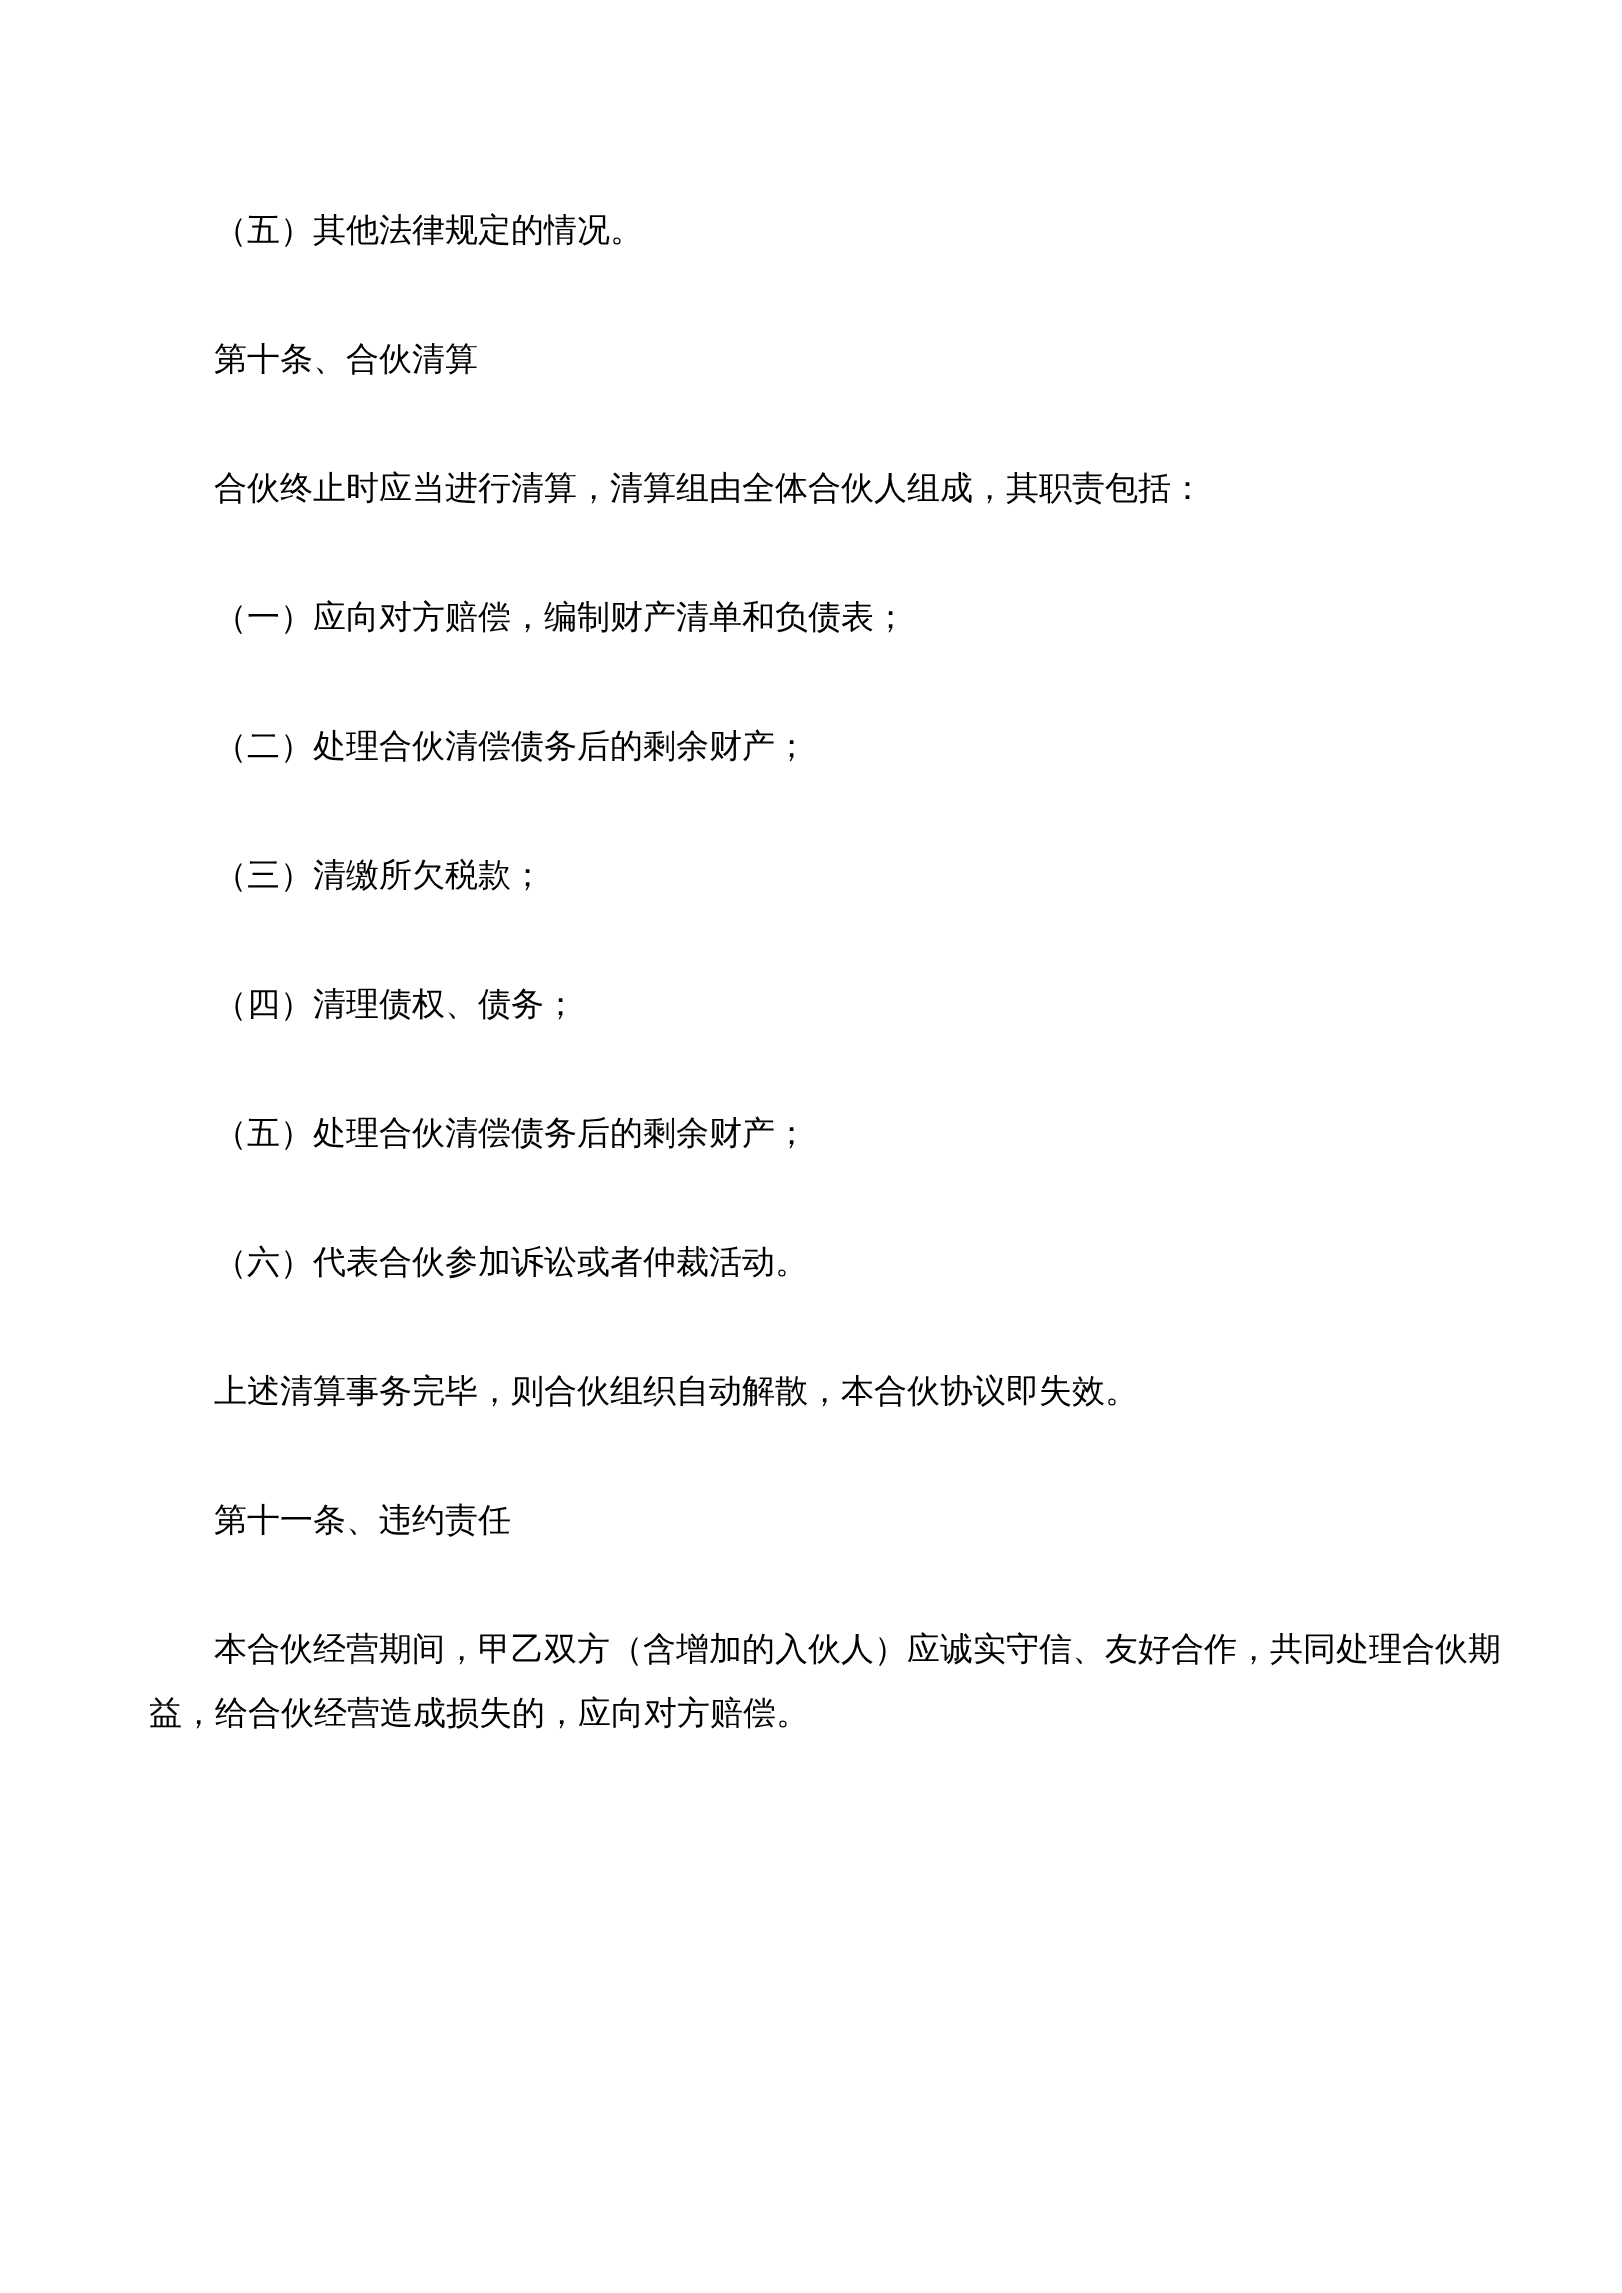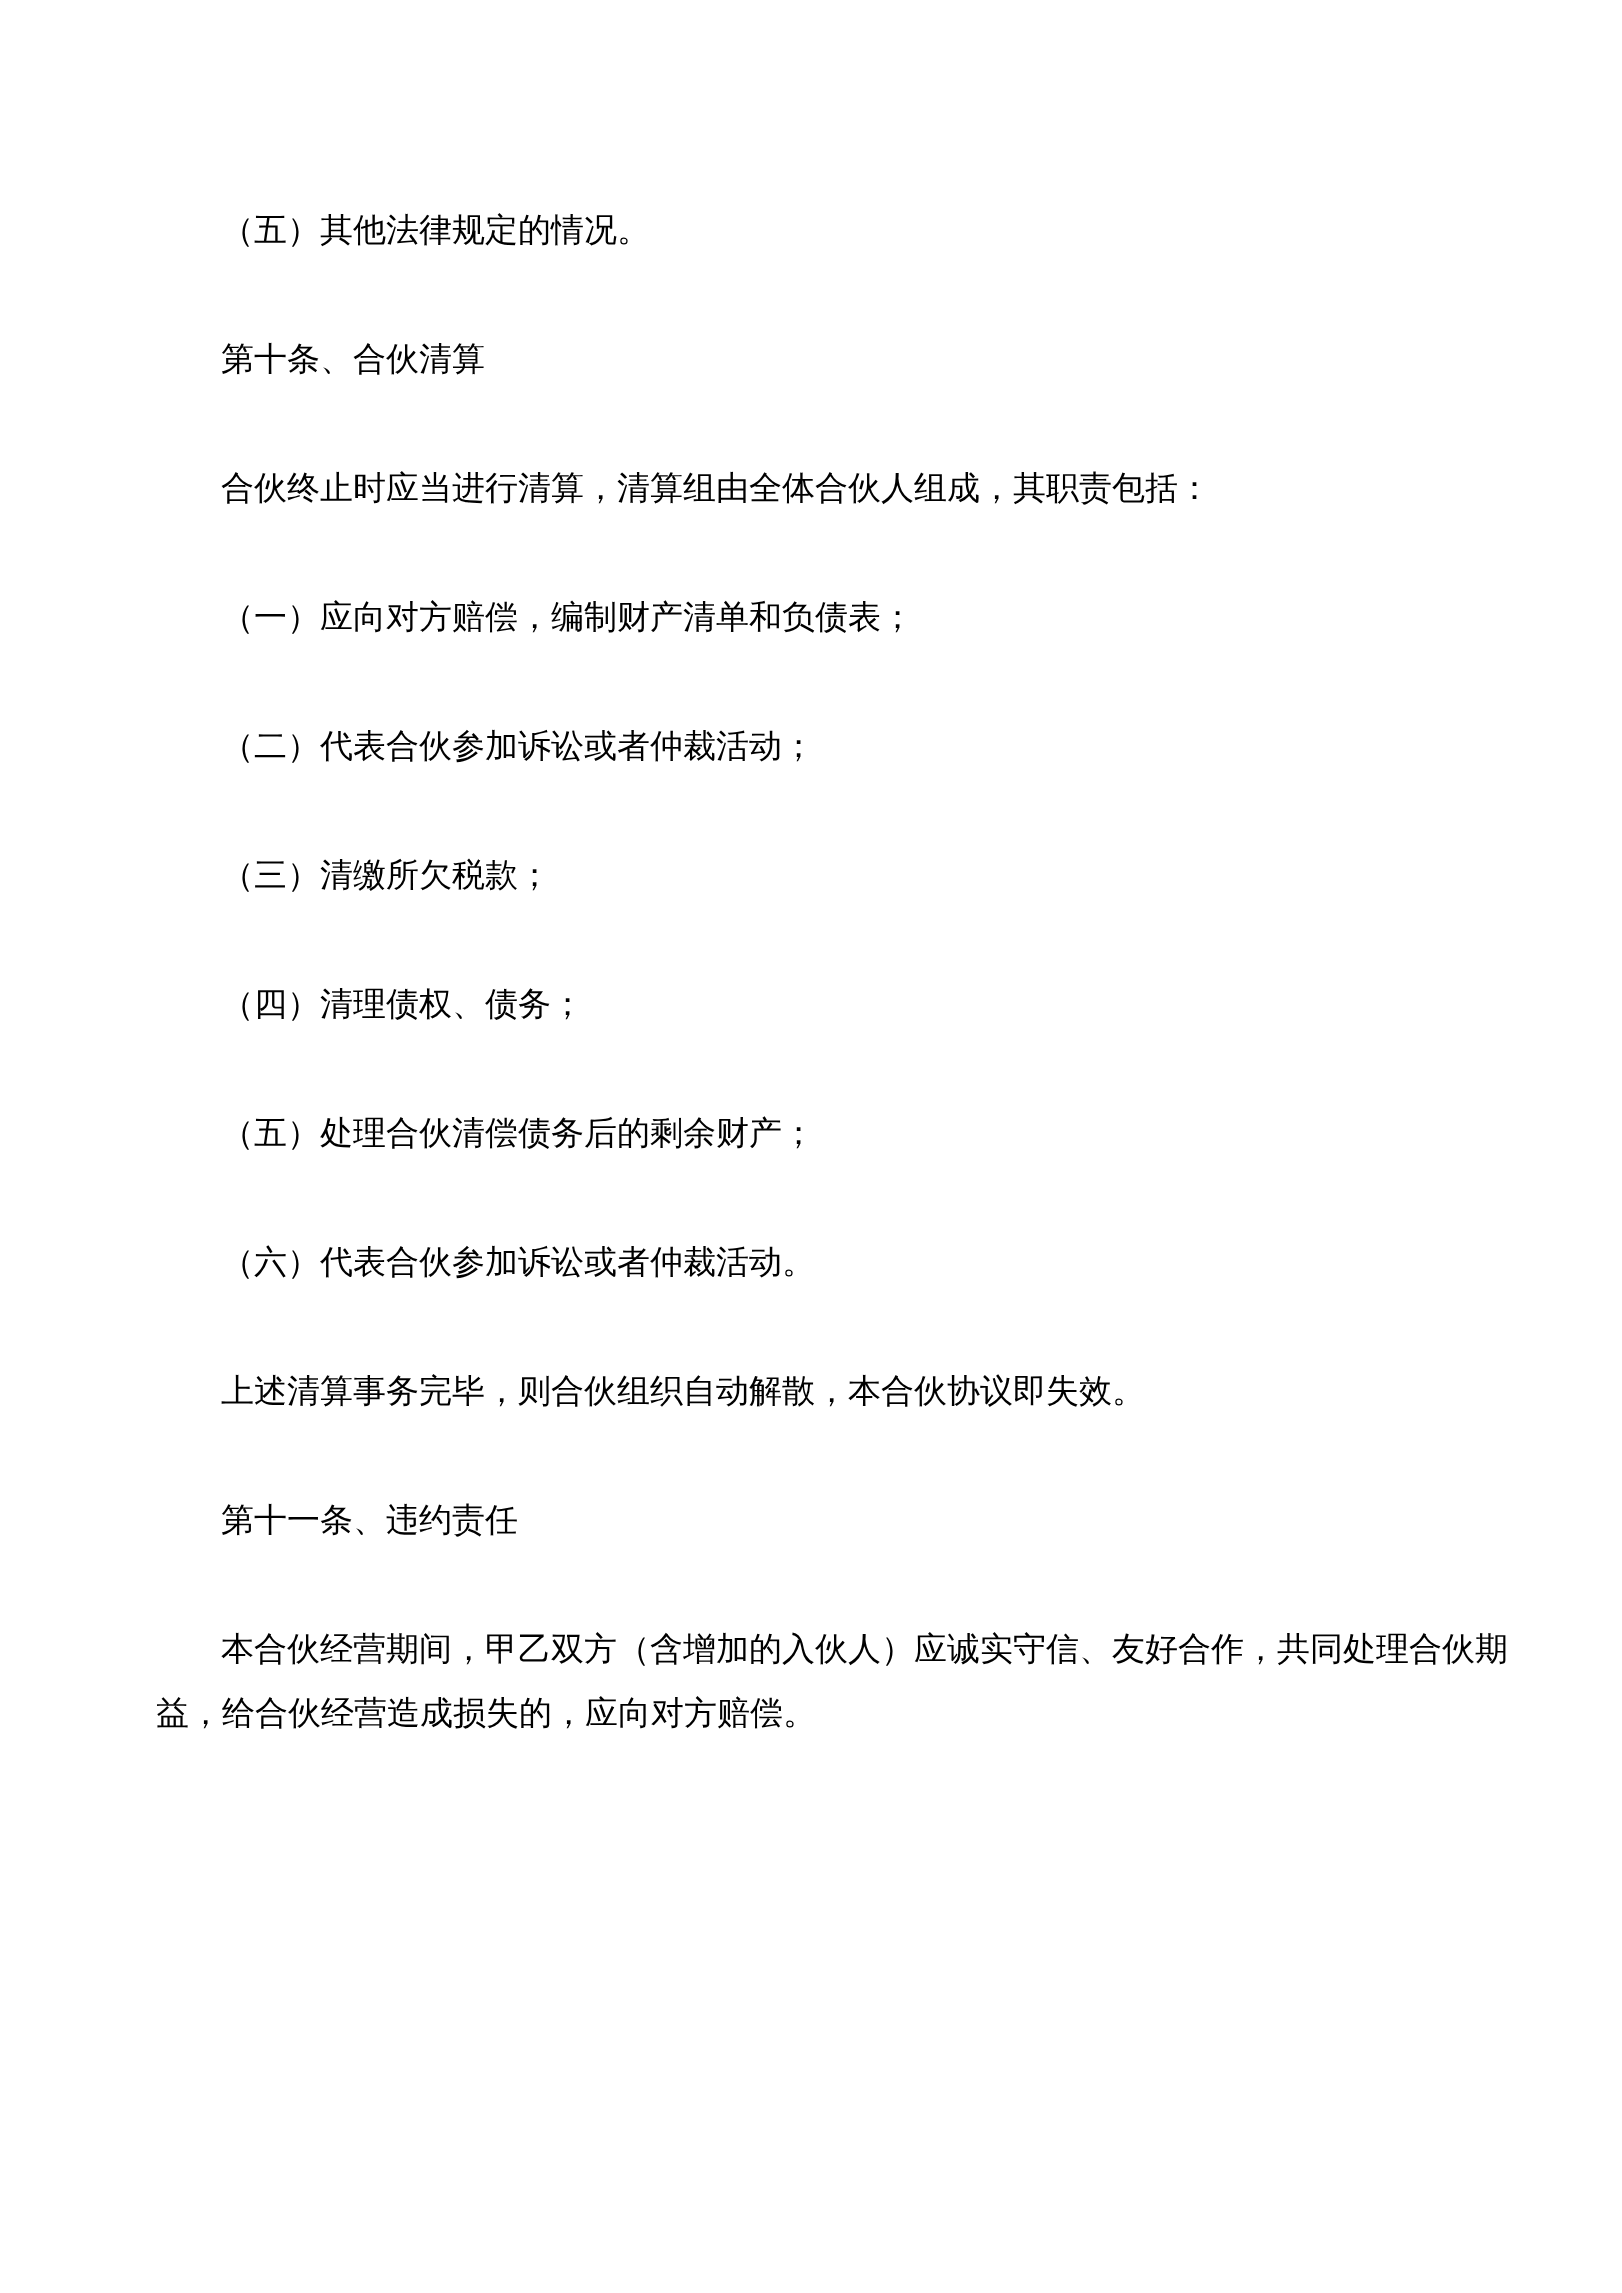--- a/index.html
+++ b/index.html
@@ -14,21 +14,21 @@
     font-family: "Liberation Serif", "DejaVu Serif", serif;
   }
   .doc-page {
     box-sizing: border-box;
     width: 1623px;
     height: 2294px;
     background: #ffffff;
     padding: 198px 136px 0 144px;
   }
   .para {
-    margin: 0 0 65px 12px;
+    margin: 0 0 65px 5px;
   }
   .para-line {
     font-size: 33px;
     line-height: 64px;
     height: 64px;
     color: #000000;
     white-space: nowrap;
     letter-spacing: 0;
   }
   .para-line.first {
@@ -46,21 +46,21 @@
       <div class="para">
         <div class="para-line first">第十条、合伙清算</div>
       </div>
       <div class="para">
         <div class="para-line first">合伙终止时应当进行清算，清算组由全体合伙人组成，其职责包括：</div>
       </div>
       <div class="para">
         <div class="para-line first">（一）应向对方赔偿，编制财产清单和负债表；</div>
       </div>
       <div class="para">
-        <div class="para-line first">（二）代表合伙参加诉讼或者仲裁活动；</div>
+        <div class="para-line first">（二）处理合伙清偿债务后的剩余财产；</div>
       </div>
       <div class="para">
         <div class="para-line first">（三）清缴所欠税款；</div>
       </div>
       <div class="para">
         <div class="para-line first">（四）清理债权、债务；</div>
       </div>
       <div class="para">
         <div class="para-line first">（五）处理合伙清偿债务后的剩余财产；</div>
       </div>

